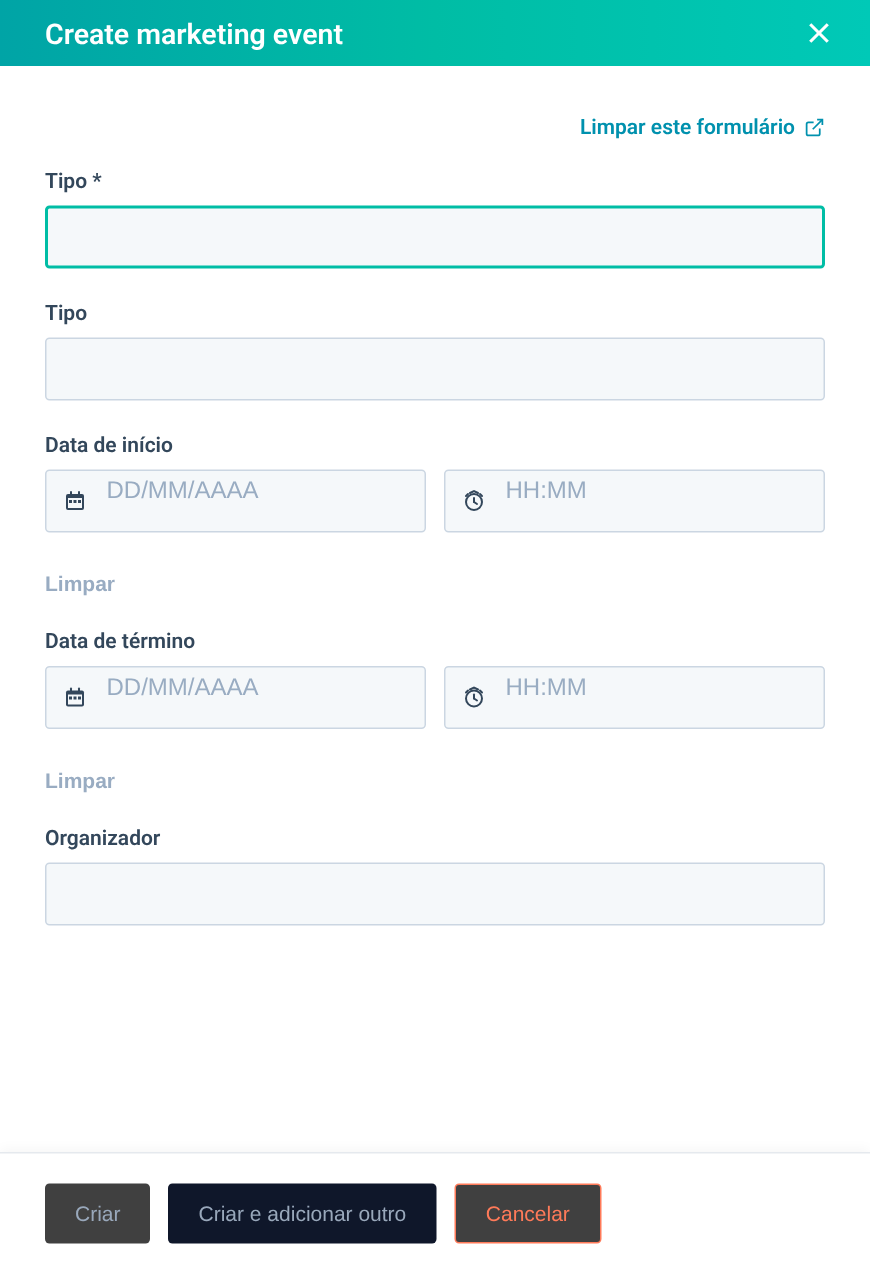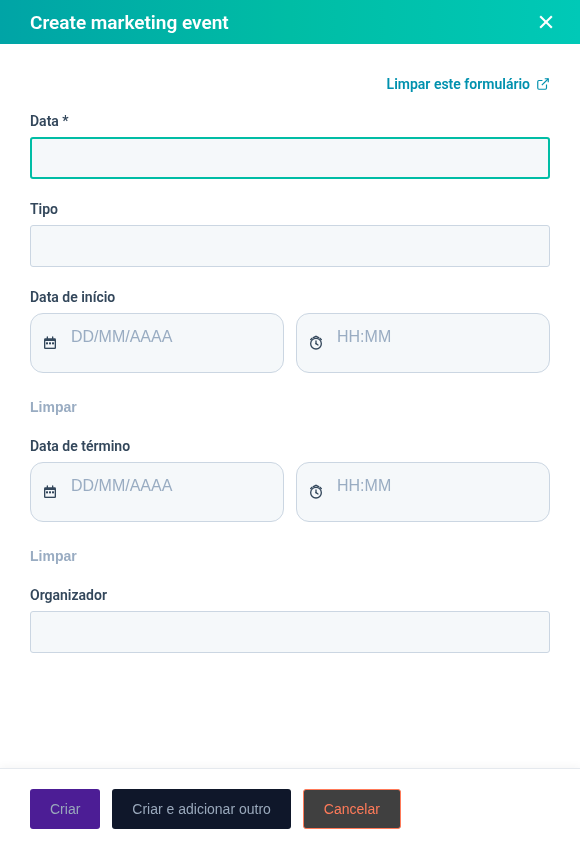--- a/index.html
+++ b/index.html
@@ -97,23 +97,23 @@
     .date-time-row {
       display: flex;
       gap: 12px;
     }
     .date-input-wrap, .time-input-wrap {
       position: relative;
       flex: 1;
     }
     .date-input, .time-input {
       width: 100%;
-      height: 60px;
+      height: 42px;
       border: 1px solid #cbd6e2;
-      border-radius: 13px;
+      border-radius: 3px;
       background: #f5f8fa;
       padding: 0 12px 12px 40px;
       font-size: 16px;
       color: #99acc2;
       outline: none;
     }
     .date-input::placeholder, .time-input::placeholder {
       color: #99acc2;
     }
     .input-icon {
@@ -163,21 +163,21 @@
       border-radius: 3px;
       font-size: 14px;
       font-weight: 500;
       cursor: pointer;
       border: none;
       display: inline-flex;
       align-items: center;
       justify-content: center;
     }
     .btn-primary {
-      background: #4c1d95;
+      background: #404040;
       color: #99a8bb;
     }
     .btn-secondary {
       background: #0f172a;
       color: #99a8bb;
     }
     .btn-cancel {
       background: #404040;
       border: 1px solid #ff7a59;
       color: #ff7a59;
@@ -202,21 +202,21 @@
       <span>Limpar este formulário</span>
       <svg viewBox="0 0 24 24">
         <path d="M18 13v6a2 2 0 0 1-2 2H5a2 2 0 0 1-2-2V8a2 2 0 0 1 2-2h6"></path>
         <polyline points="15 3 21 3 21 9"></polyline>
         <line x1="10" y1="14" x2="21" y2="3"></line>
       </svg>
     </a>
   </div>
 
   <div class="form-group">
-    <label class="form-label">Data *</label>
+    <label class="form-label">Tipo *</label>
     <input type="text" class="form-input focused" style="">
   </div>
 
 
   <div class="form-group">
     <label class="form-label">Tipo</label>
     <input type="text" class="form-input" style="">
   </div>
 
   <div class="form-group">

